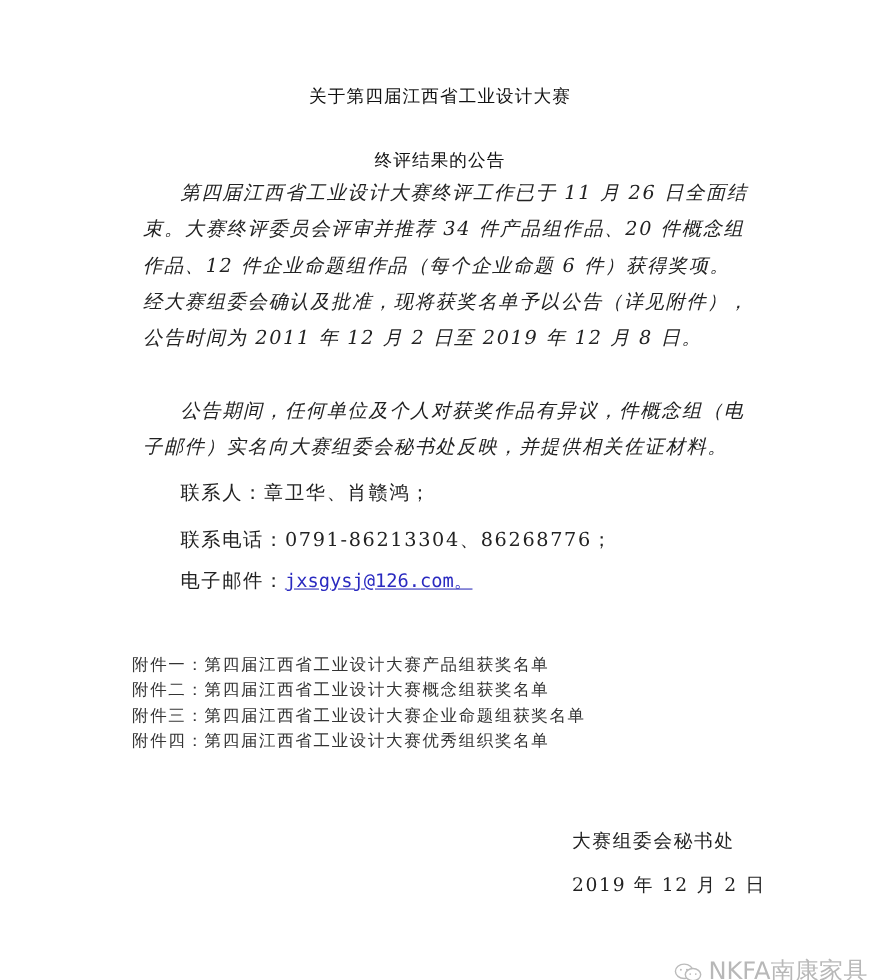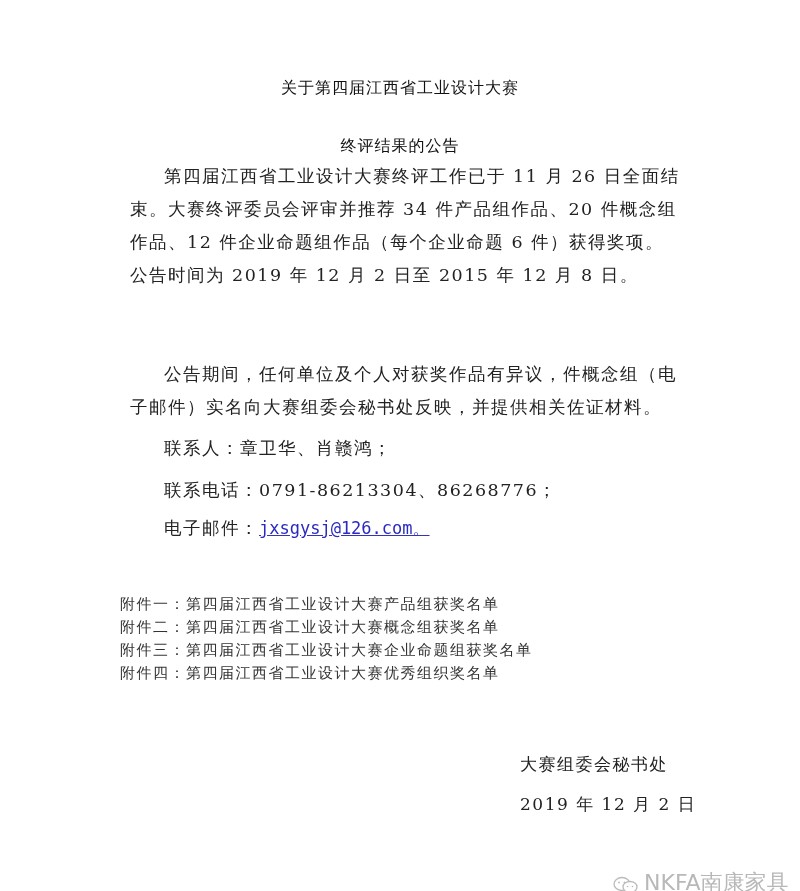--- a/index.html
+++ b/index.html
@@ -3,21 +3,21 @@
   <meta charset="utf-8">
   <style>
     html, body { margin: 0; padding: 0; background: #ffffff; }
     body { width: 800px; height: 891px; position: relative; overflow: hidden;
       font-family: "DejaVu Serif", "Liberation Serif", serif; color: #1a1a1a; }
     .title { position: absolute; left: 0; width: 800px; text-align: center;
       font-size: 16px; letter-spacing: 1px; color: #111; }
     .t1 { top: 78px; }
     .t2 { top: 108px; margin-top: 28px; }
     .para { position: absolute; left: 130px; width: 560px; font-size: 17.5px;
-      line-height: 33px; letter-spacing: 1.5px; color: #222; }
+      line-height: 33px; letter-spacing: 1.5px; color: #222; font-style: italic; }
     .line { display: block; white-space: nowrap; }
     .indent { padding-left: 34px; }
     .p1 { top: 160px; }
     .p2 { top: 358px; }
     .contact { position: absolute; left: 164px; font-size: 17.5px; letter-spacing: 1.5px; color: #222; white-space: nowrap; }
     .c1 { top: 436px; }
     .c2 { top: 478px; }
     .c3 { top: 516px; }
     .email { color: #2a2ac0; text-decoration: underline; text-decoration-color: #3333bb;
       font-family: "DejaVu Sans Mono", "Liberation Mono", monospace; letter-spacing: 0; font-size: 17px; }
@@ -34,21 +34,22 @@
 </head>
 <body>
 
 <div class="title t1">关于第四届江西省工业设计大赛</div>
 <div class="title t2">终评结果的公告</div>
 
 <div class="para p1">
   <span class="line indent">第四届江西省工业设计大赛终评工作已于 11 月 26 日全面结</span>
   <span class="line">束。大赛终评委员会评审并推荐 34 件产品组作品、20 件概念组</span>
   <span class="line">作品、12 件企业命题组作品（每个企业命题 6 件）获得奖项。</span>
-  <span class="line">公告时间为 2019 年 12 月 2 日至 2015 年 12 月 8 日。</span>
+  <span class="line">经大赛组委会确认及批准，现将获奖名单予以公告（详见附件），</span>
+  <span class="line">公告时间为 2011 年 12 月 2 日至 2019 年 12 月 8 日。</span>
 </div>
 
 <div class="para p2">
   <span class="line indent">公告期间，任何单位及个人对获奖作品有异议，件概念组（电</span>
   <span class="line">子邮件）实名向大赛组委会秘书处反映，并提供相关佐证材料。</span>
 </div>
 
 <div class="contact c1">
   <span>联系人：</span><span>章卫华、肖赣鸿；</span>
 </div>

